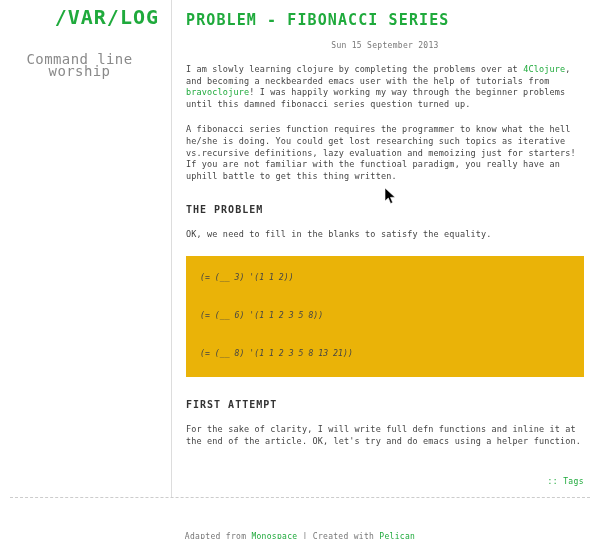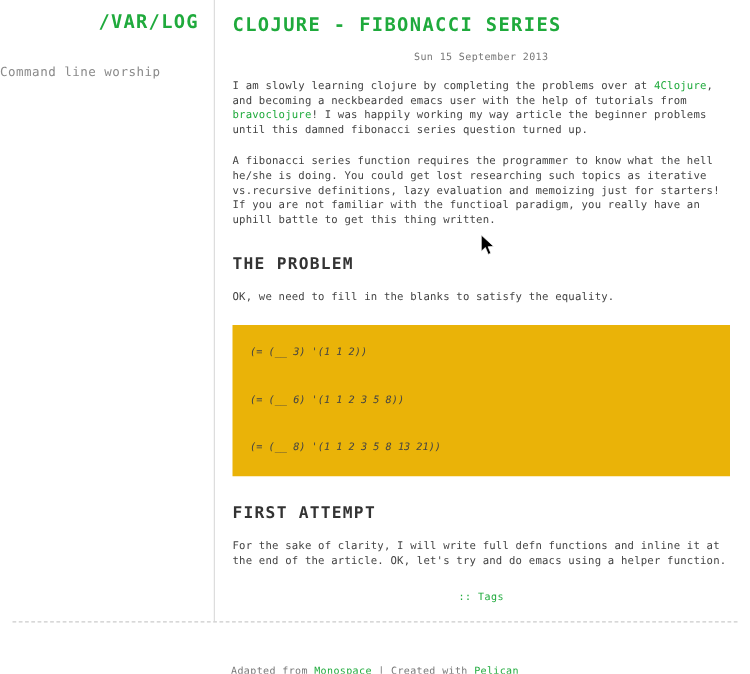--- a/index.html
+++ b/index.html
@@ -28,33 +28,33 @@
     top: 0;
     width: 172px;
     height: 497px;
     box-sizing: border-box;
     border-right: 1px solid #dddddd;
     padding-top: 8px;
   }
   .site-title {
     text-align: right;
     padding-right: 12px;
-    font-size: 15px;
+    font-size: 20px;
     font-weight: bold;
     letter-spacing: 1px;
     color: #1faa3c;
     text-decoration: none;
     display: block;
     line-height: 18px;
   }
   .site-tagline {
-    text-align: left;
+    text-align: center;
     padding-right: 12px;
     margin-top: 27px;
-    font-size: 10px;
+    font-size: 14px;
     color: #8a8a8a;
     letter-spacing: 0.4px;
     line-height: 12px;
   }
 
   
   .main-col {
     position: absolute;
     left: 172px;
     top: 0;
@@ -83,42 +83,42 @@
     color: #444444;
     margin-top: 14px;
     letter-spacing: 0.15px;
     text-align: left;
   }
   .para a {
     color: #1faa3c;
     text-decoration: none;
   }
   h2.section {
-    font-size: 13px;
+    font-size: 10px;
     font-weight: bold;
     letter-spacing: 1px;
     color: #333333;
     margin: 22px 0 0 0;
   }
   pre.code {
     background: #eab308;
     margin: 15px 0 0 0;
     padding: 12px 14px 14px 14px;
     font-size: 8.2px;
     line-height: 19px;
     color: #444444;
     font-family: "DejaVu Sans Mono", monospace;
     white-space: pre;
     font-style: italic;
   }
 
   
   .tags-line {
-    text-align: center;
-    margin-top: 18px;
+    text-align: right;
+    margin-top: 30px;
     font-size: 8px;
     color: #1faa3c;
     letter-spacing: 0.4px;
   }
   .tags-line a {
     color: #1faa3c;
     text-decoration: none;
   }
 
   
@@ -160,24 +160,24 @@
 <body>
 
 <div class="page">
 
   <div class="left-col">
     <a class="site-title" href="#">/VAR/LOG</a>
     <div class="site-tagline">Command line worship</div>
   </div>
 
   <div class="main-col">
-    <h1 class="article-title">CLOJURE - FIBONACCI SERIES</h1>
+    <h1 class="article-title">PROBLEM - FIBONACCI SERIES</h1>
     <div class="article-date">Sun 15 September 2013</div>
 
-    <p class="para"><span>I am slowly learning clojure by completing the problems over at </span><a href="#">4Clojure</a><span>, and becoming a neckbearded emacs user with the help of tutorials from </span><a href="#">bravoclojure</a><span>! I was happily working my way article the beginner problems until this damned fibonacci series question turned up.</span></p>
+    <p class="para"><span>I am slowly learning clojure by completing the problems over at </span><a href="#">4Clojure</a><span>, and becoming a neckbearded emacs user with the help of tutorials from </span><a href="#">bravoclojure</a><span>! I was happily working my way through the beginner problems until this damned fibonacci series question turned up.</span></p>
 
     <p class="para">A fibonacci series function requires the programmer to know what the hell he/she is doing. You could get lost researching such topics as iterative vs.recursive definitions, lazy evaluation and memoizing just for starters! If you are not familiar with the functioal paradigm, you really have an uphill battle to get this thing written.</p>
 
     <h2 class="section">THE PROBLEM</h2>
     <p class="para">OK, we need to fill in the blanks to satisfy the equality.</p>
 
     <pre class="code">(= (__ 3) '(1 1 2))
 
 (= (__ 6) '(1 1 2 3 5 8))
 

